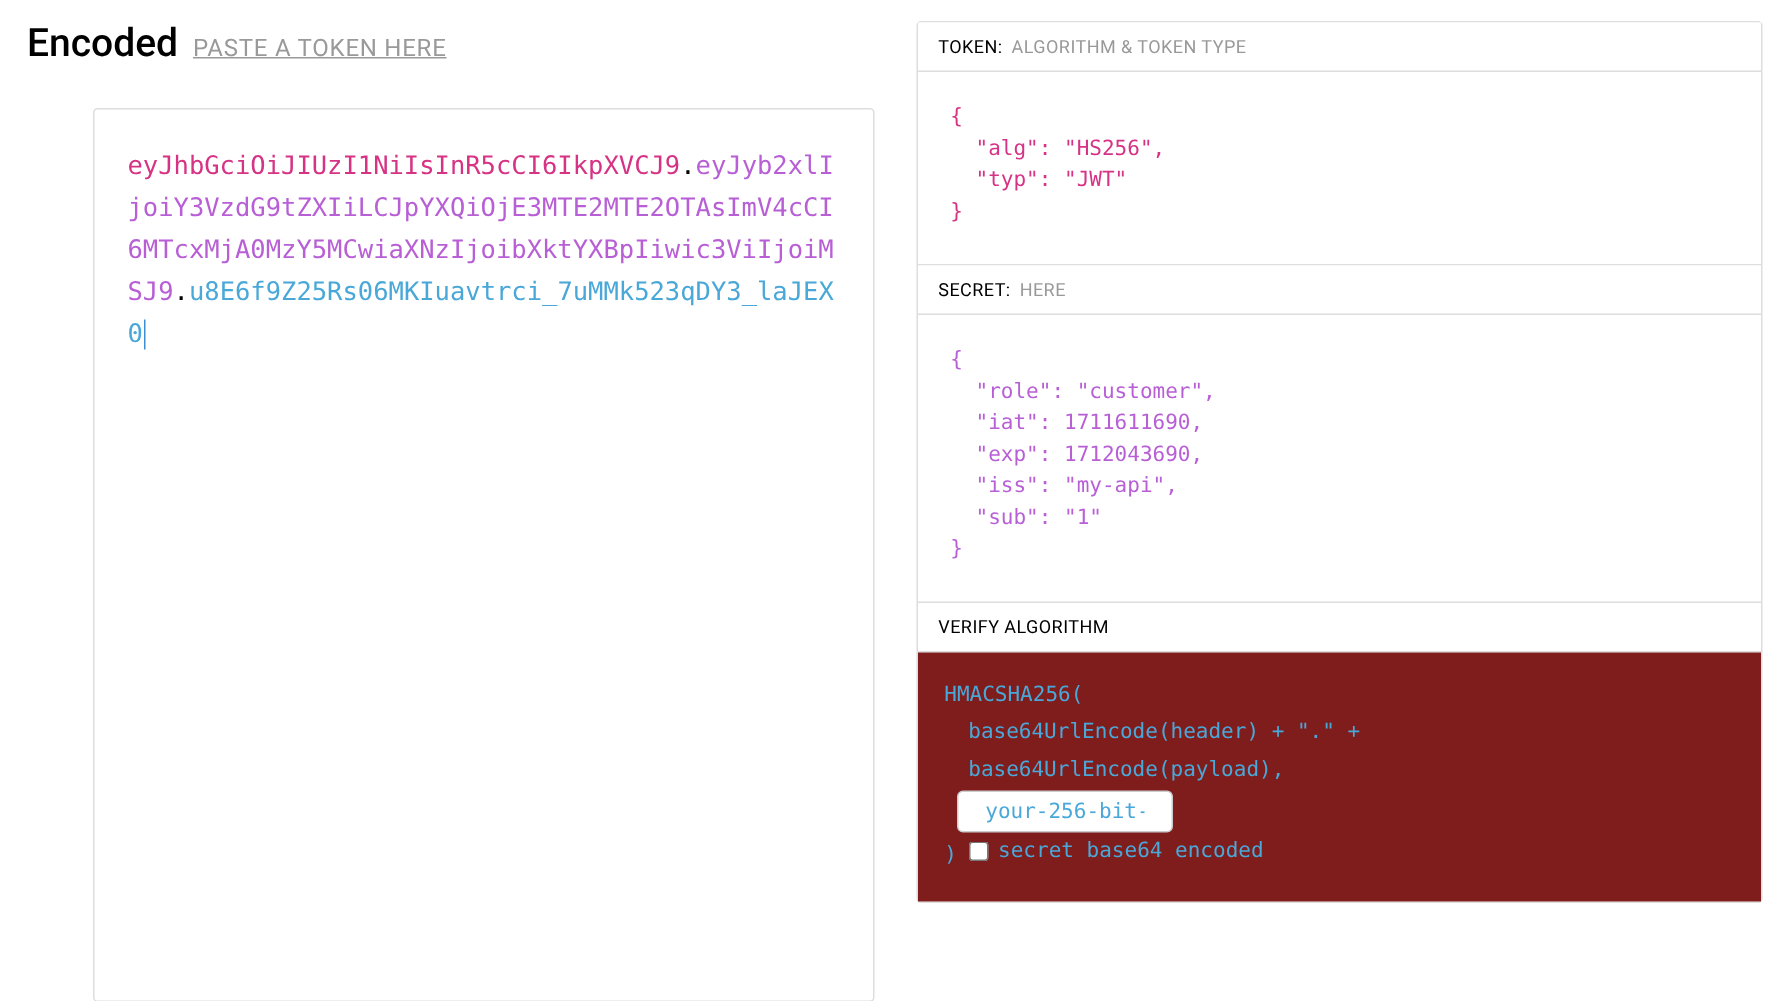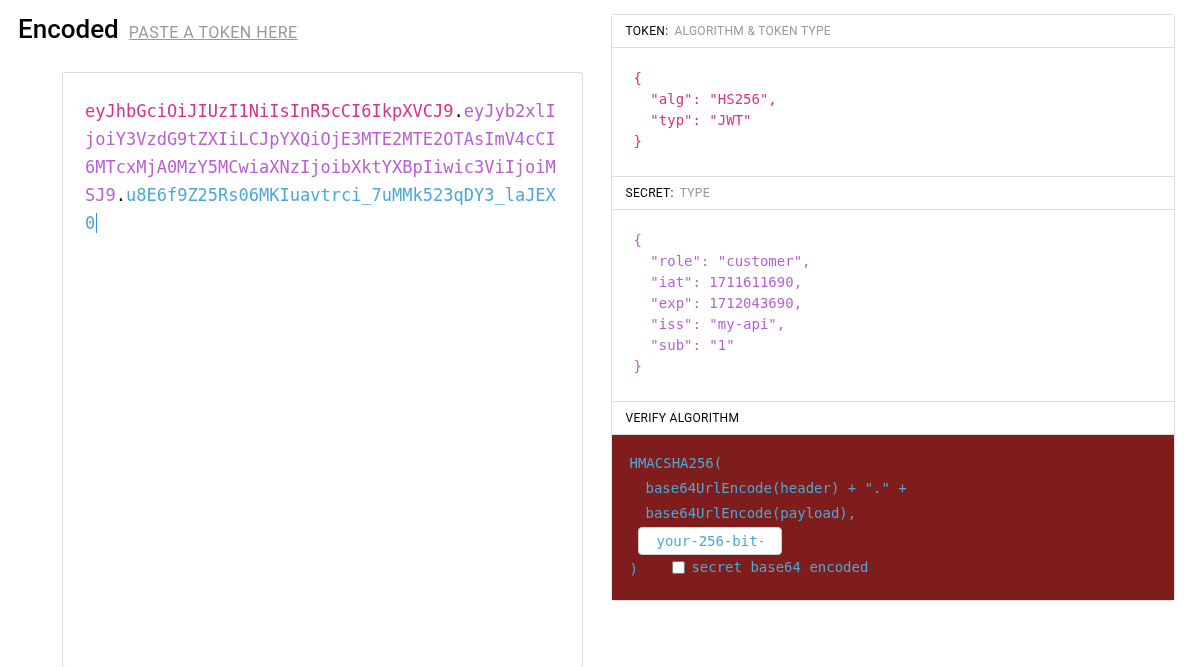--- a/index.html
+++ b/index.html
@@ -116,21 +116,20 @@
       border-radius: 4px;
       padding: 5px 18px;
       margin-left: 8px;
       width: 144px;
       background: #fff;
     }
     .checkbox-row {
       display: inline-flex;
       align-items: center;
       gap: 6px;
-      margin-left: 26px;
     }
     .checkbox-row input[type="checkbox"] {
       width: 13px;
       height: 13px;
     }
     .indent1 { padding-left: 16px; display: inline-block; }
     @media (max-width: 1200px) {
       .encoded-box { font-size: 17px; }
     }
   </style>
@@ -154,21 +153,21 @@
         <span class="label">TOKEN:</span>
         <span class="hint">ALGORITHM &amp; TOKEN TYPE</span>
       </div>
       <div class="section-body header-json" contenteditable="true" spellcheck="false" style="">{
   "alg": "HS256",
   "typ": "JWT"
 }</div>
 
       <div class="section-header">
         <span class="label">SECRET:</span>
-        <span class="hint">TYPE</span>
+        <span class="hint">HERE</span>
       </div>
       <div class="section-body payload-json" contenteditable="true" spellcheck="false" style="">{
   "role": "customer",
   "iat": 1711611690,
   "exp": 1712043690,
   "iss": "my-api",
   "sub": "1"
 }</div>
 
       <div class="section-header">

